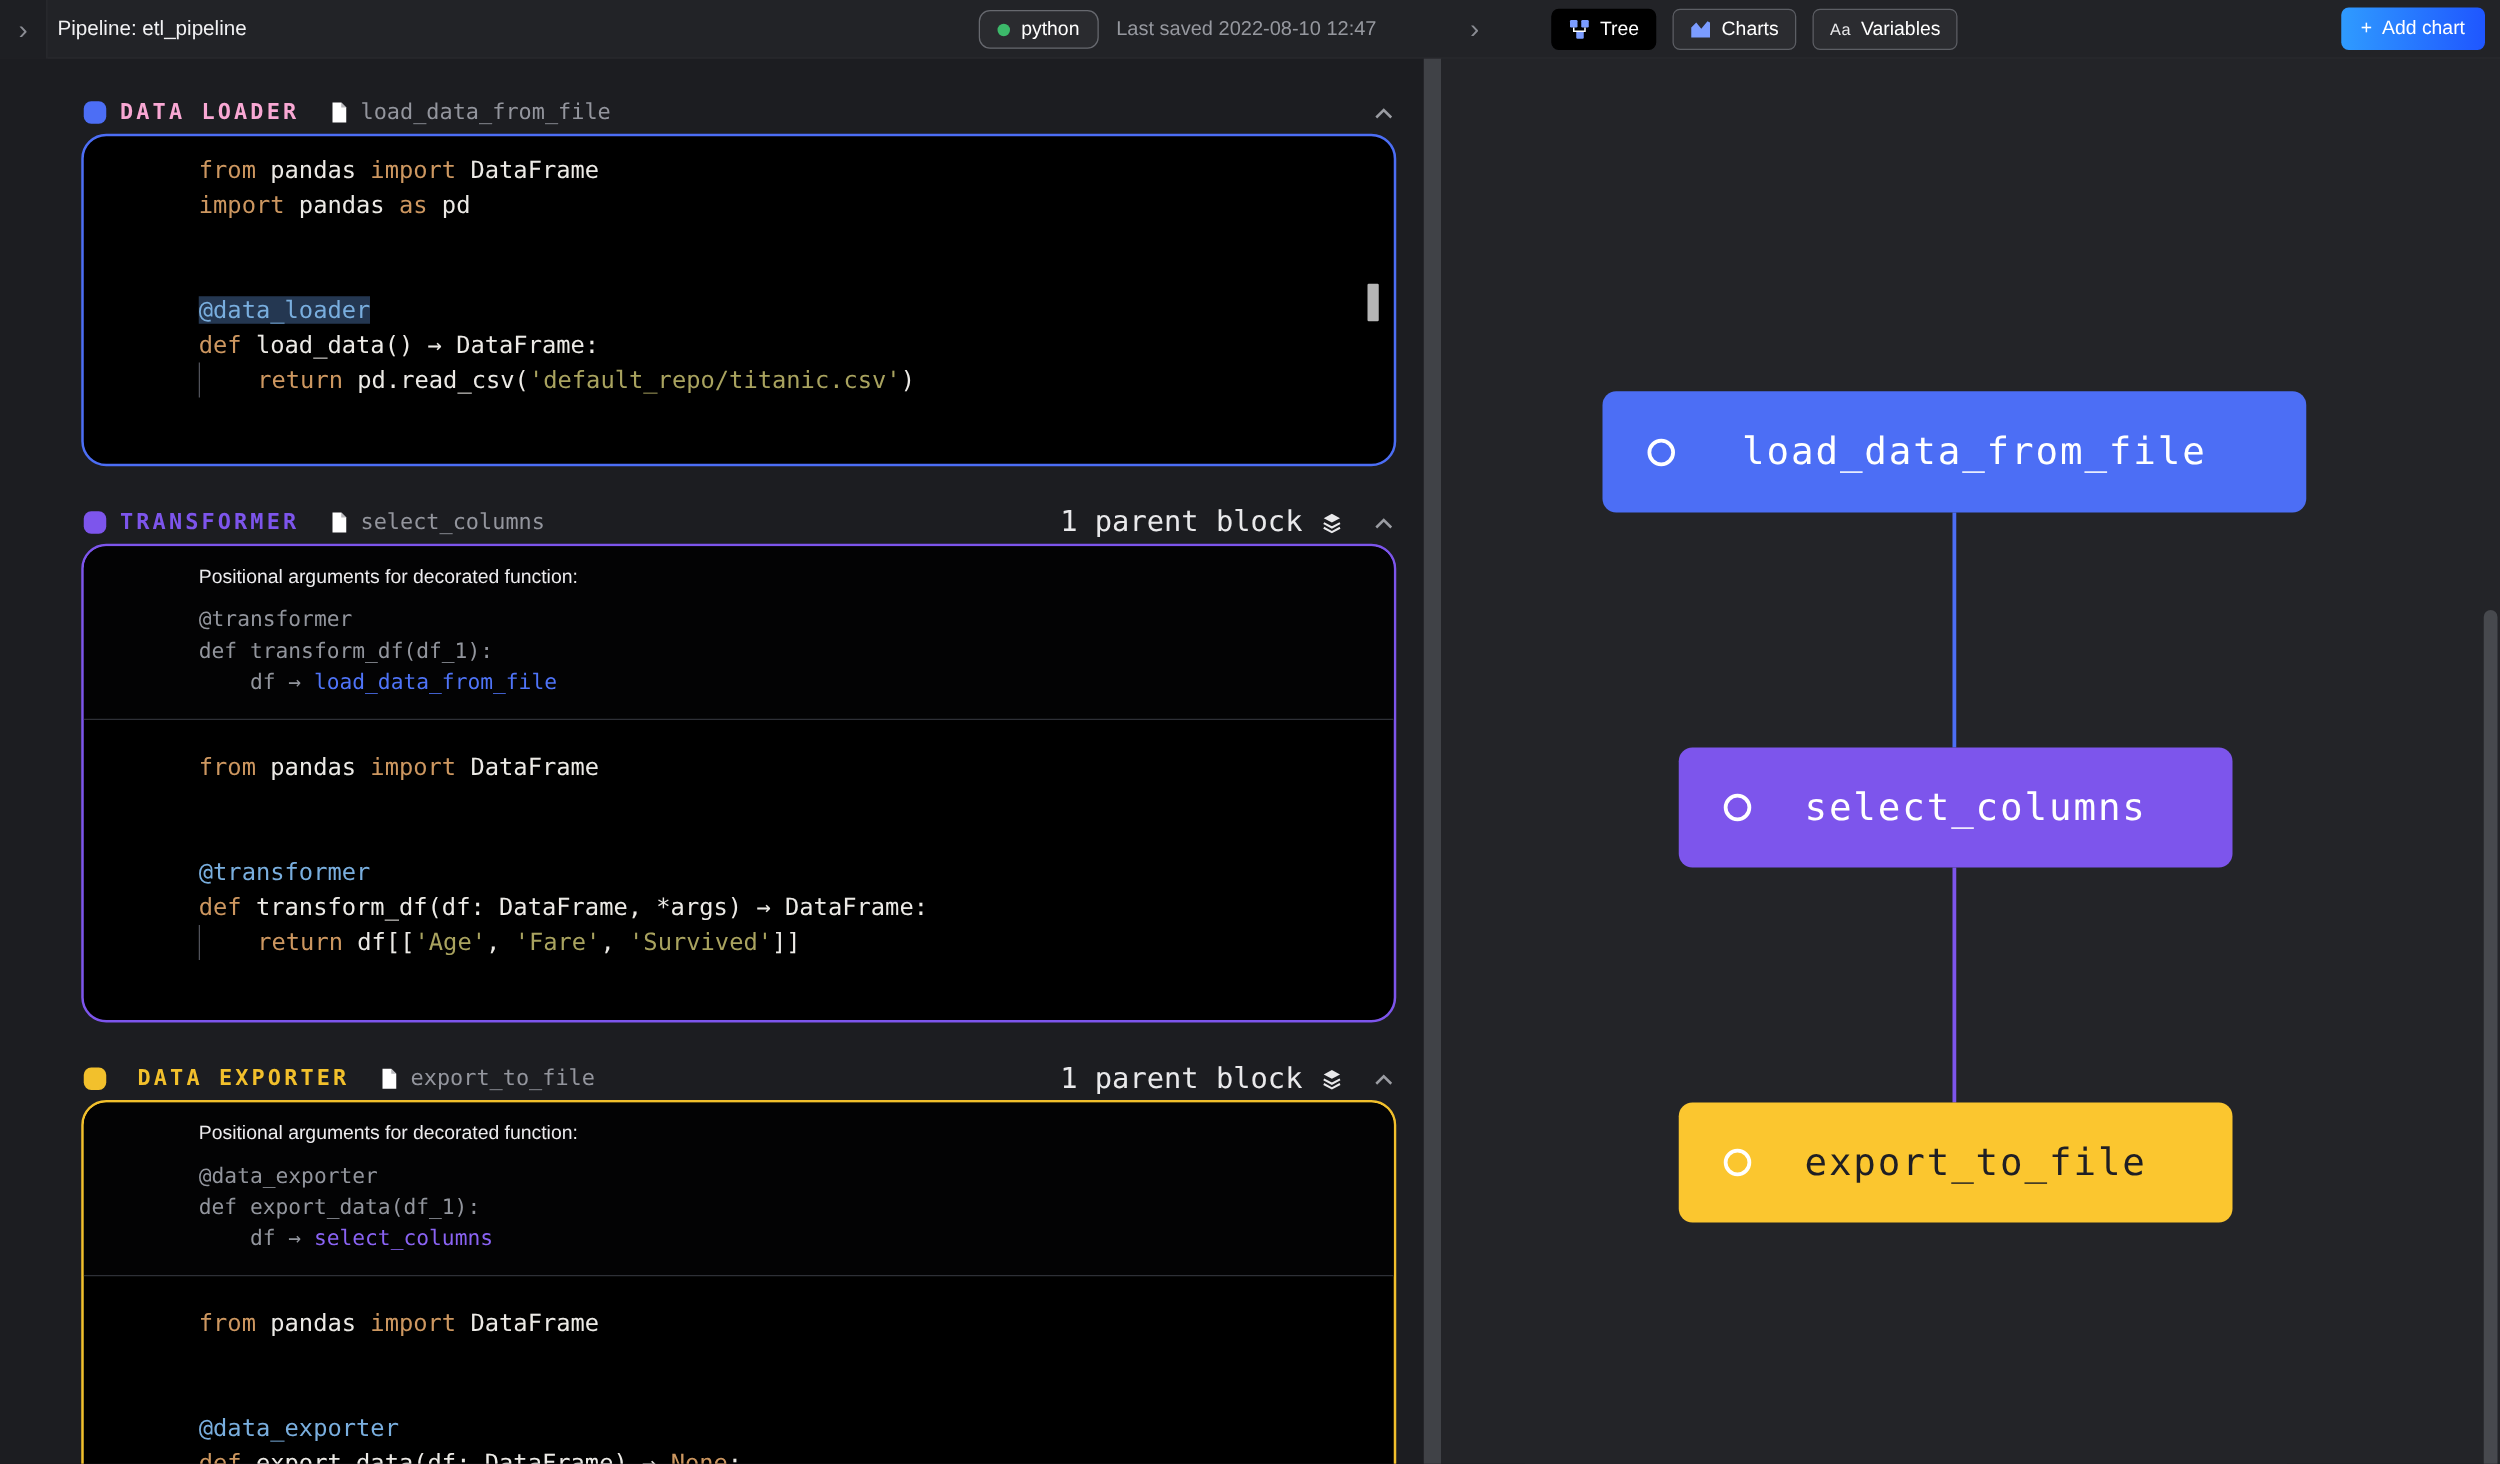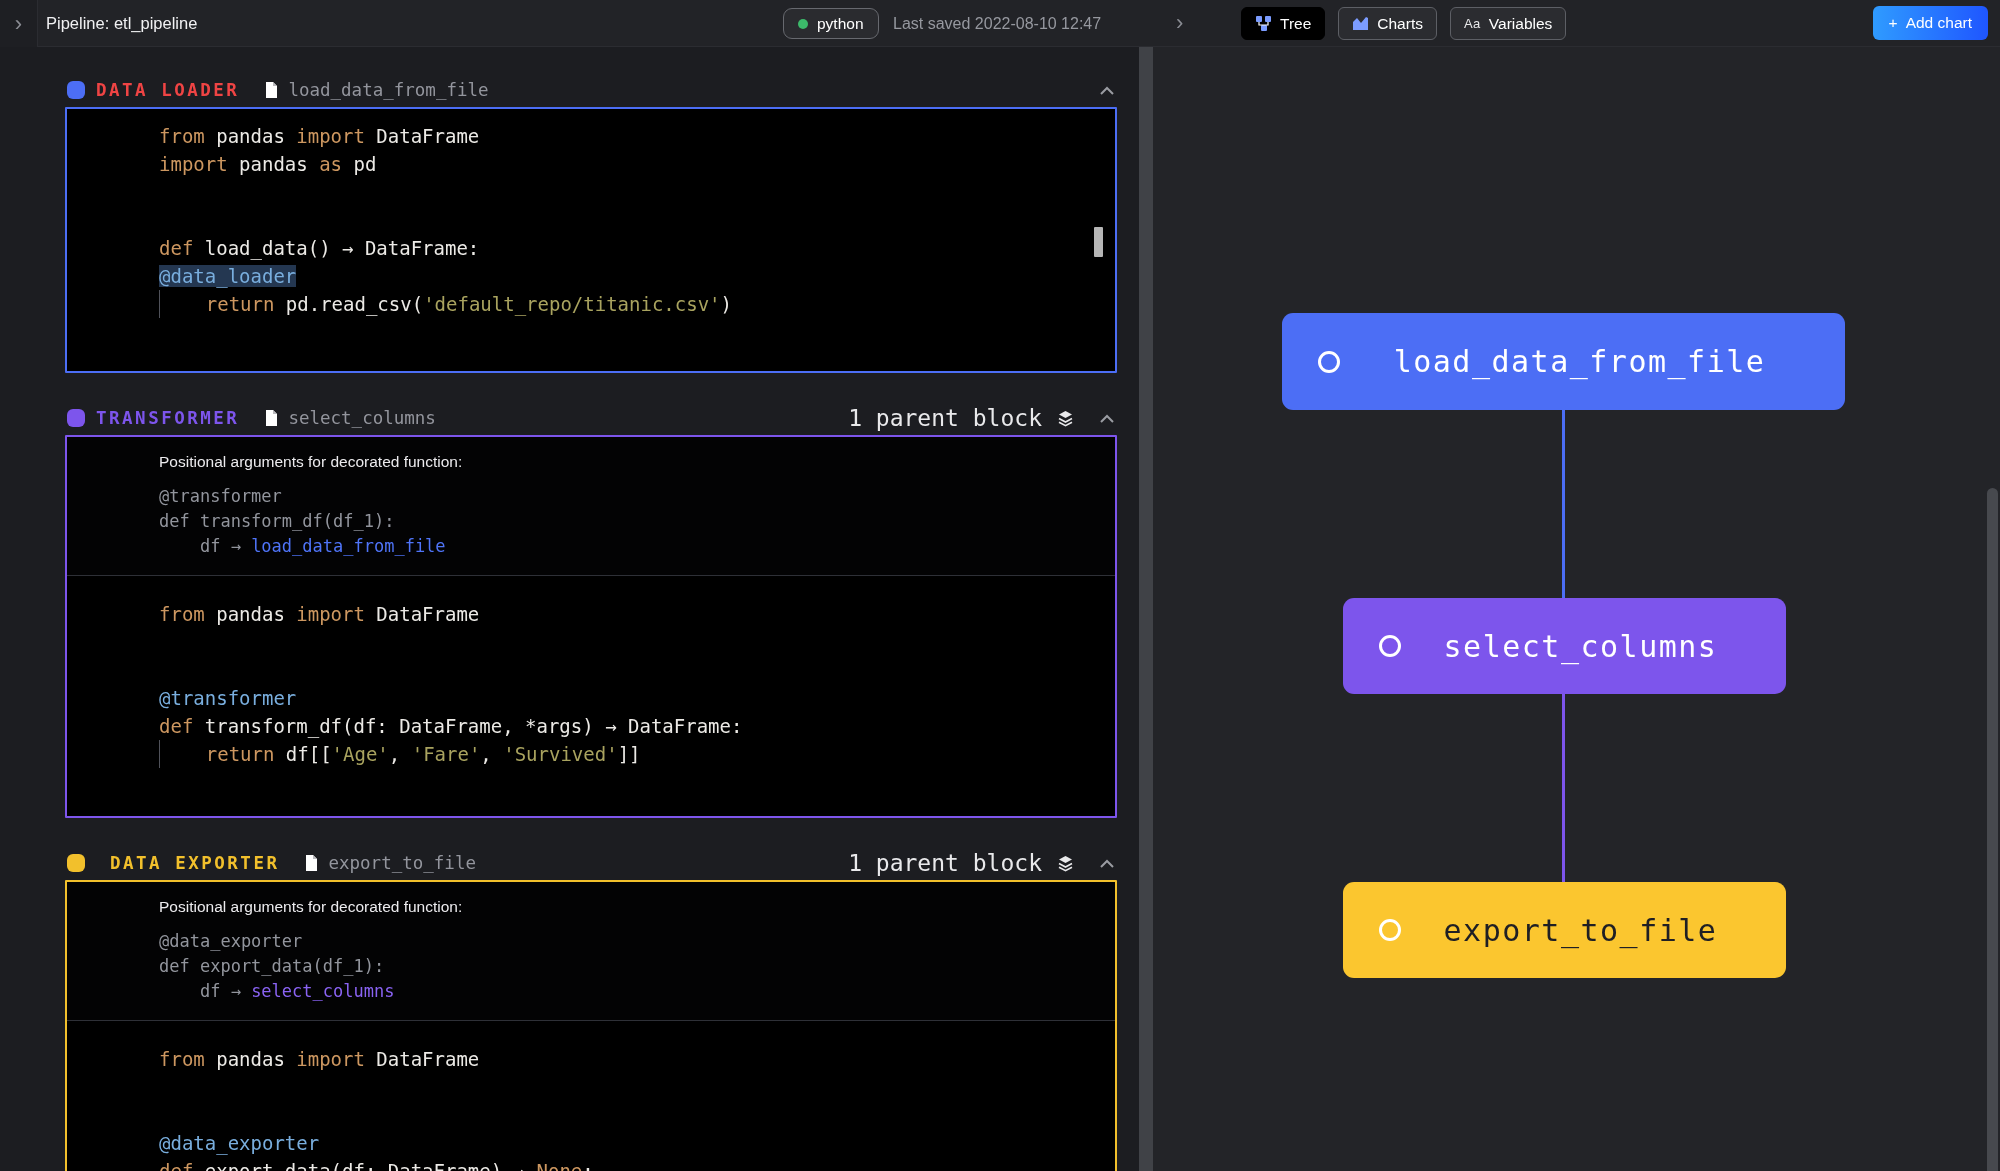--- a/index.html
+++ b/index.html
@@ -52,21 +52,21 @@
   .block-hd { height:34px; display:flex; align-items:center; gap:11px; padding:0 2px; }
   .block-dot { width:18px; height:18px; border-radius:6px; flex:0 0 auto; }
   .block-type { font-family:"DejaVu Sans Mono",monospace; font-size:17.5px;
                 font-weight:bold; letter-spacing:2.5px; }
   .block-file { display:flex; align-items:center; gap:9px; margin-left:14px;
                 color:#93959d; font-family:"DejaVu Sans Mono",monospace; font-size:17.5px; }
   .hd-spacer { flex:1; }
   .parent-lbl { color:#e9e9eb; font-family:"DejaVu Sans Mono",monospace; font-size:23px;
                 margin-right:4px; cursor:pointer; }
   .hd-icon { display:flex; align-items:center; cursor:pointer; }
-  .block-body { position:relative; background:#000000; border:2px solid; border-radius:1px;
+  .block-body { position:relative; background:#000000; border:2px solid; border-radius:20px;
                 overflow:hidden; }
   .body-data-loader { height:266px; }
   .body-transformer { height:383px; }
   .body-data-exporter { height:340px; }
 
   .args-sec { padding:16px 24px 16px 92px; border-bottom:1px solid #2e3037; background:#030304; }
   .args-title { font-size:15.5px; color:#ecebee; margin-bottom:13px; }
   .args-line { font-family:"DejaVu Sans Mono",monospace; font-size:17px; line-height:25px;
                white-space:pre; }
   .code-sec { padding:13px 24px 0 92px; }
@@ -144,21 +144,21 @@
     <span>+</span>
     <span>Add chart</span>
   </button>
 </div>
 
 <div class="editor">
   <div id="blocks">
       <div class="block">
         <div class="block-hd">
           <span class="block-dot" style="background: rgb(76, 110, 245);"></span>
-          <span class="block-type" style="color: #ef4444;">DATA LOADER</span>
+          <span class="block-type" style="color: #f9a8d4;">DATA LOADER</span>
           <span class="block-file">
             <span style="display: flex;">
               <svg width="15" height="18" viewBox="0 0 15 18">
                 <path d="M2 1h7l4 4v12H2z" fill="#ffffff"></path>
                 <path d="M9 1l4 4H9z" fill="#b9b9bd"></path>
               </svg>
             </span>
             <span>load_data_from_file</span>
           </span>
           <span class="hd-spacer"></span>
@@ -167,22 +167,22 @@
               <polyline points="2,9 8,3 14,9" stroke="#9a9ca2" stroke-width="2" fill="none"></polyline>
             </svg>
           </span>
         </div>
         <div class="block-body body-data-loader" style="border-color: rgb(76, 110, 245);">
           <div class="code-sec">
             <div class="code-line"><span class="tk-kw">from </span><span class="tk-pl">pandas </span><span class="tk-kw">import </span><span class="tk-pl">DataFrame</span></div>
             <div class="code-line"><span class="tk-kw">import </span><span class="tk-pl">pandas </span><span class="tk-kw">as </span><span class="tk-pl">pd</span></div>
             <div class="code-line"></div>
             <div class="code-line"></div>
+            <div class="code-line"><span class="tk-dec tk-hl">@data_loader</span></div>
             <div class="code-line"><span class="tk-kw">def </span><span class="tk-pl">load_data() → DataFrame:</span></div>
-            <div class="code-line"><span class="tk-dec tk-hl">@data_loader</span></div>
             <div class="code-line"><span class="tk-guide"></span><span class="tk-pl">    </span><span class="tk-kw">return </span><span class="tk-pl">pd.read_csv(</span><span class="tk-str">'default_repo/titanic.csv'</span><span class="tk-pl">)</span></div>
           </div>
           <div class="inner-thumb"></div>
         </div>
       </div>
       <div class="block">
         <div class="block-hd">
           <span class="block-dot" style="background: rgb(125, 85, 236);"></span>
           <span class="block-type" style="color: rgb(125, 85, 236);">TRANSFORMER</span>
           <span class="block-file">

